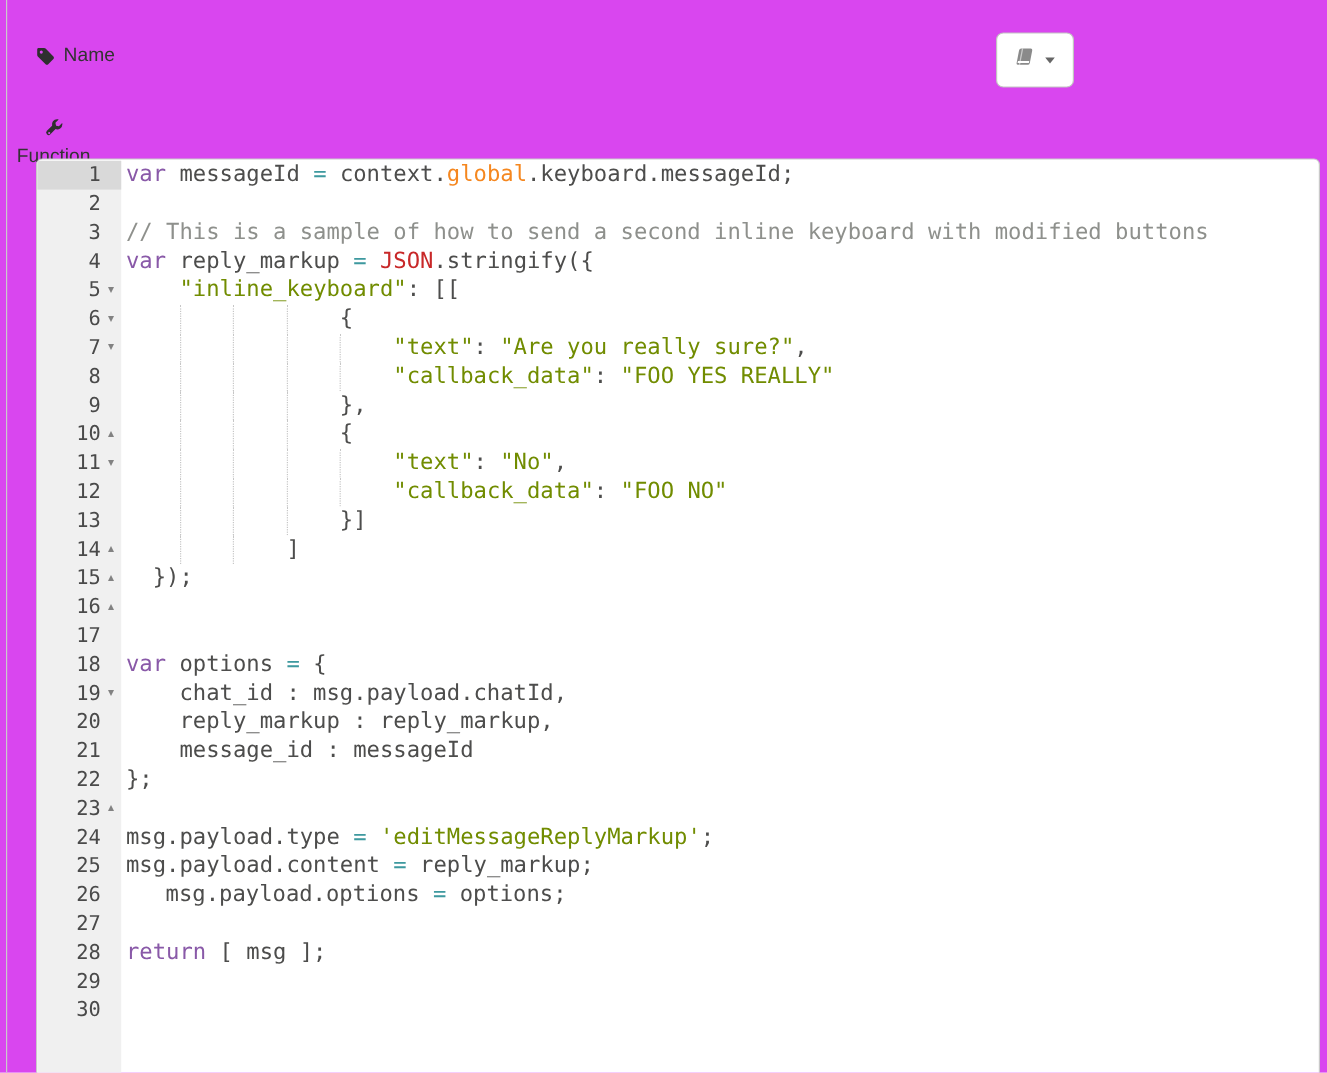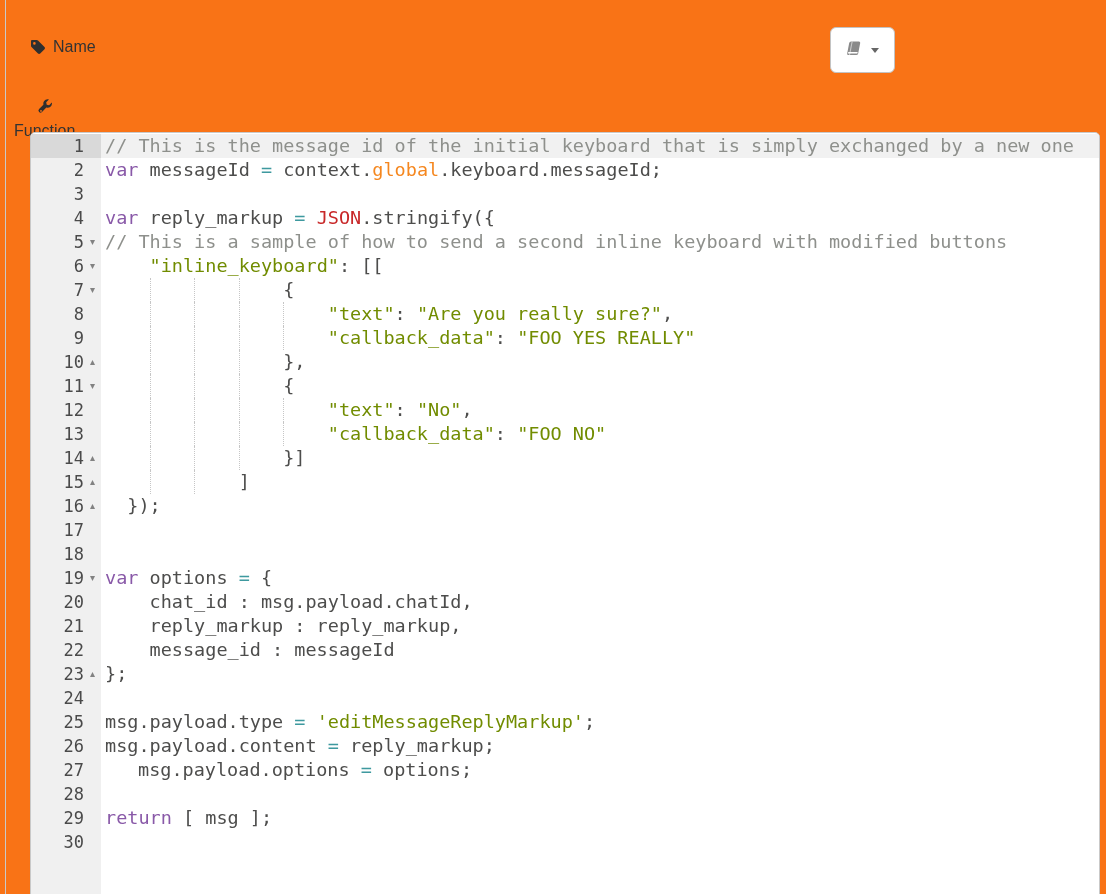--- a/index.html
+++ b/index.html
@@ -1,16 +1,16 @@
 <!DOCTYPE html>
 <html><head>
 <meta charset="utf-8">
 <style>
   html,body{margin:0;padding:0;background:#fff;}
-  .page{position:relative;width:1106px;height:894px;background:#f97316;overflow:hidden;
+  .page{position:relative;width:1106px;height:894px;background:#d946ef;overflow:hidden;
         font-family:"Liberation Sans",sans-serif;color:#333;}
   .left-rule{position:absolute;left:5px;top:0;bottom:0;width:1px;background:#c9c9c9;}
 
   
   .field-label{position:absolute;display:flex;align-items:center;gap:7px;font-size:16px;color:#333;}
   .field-label svg{display:block;}
   .name-label{left:30px;top:38px;}
   .function-label{left:14px;top:99px;flex-direction:column;}
 
   .name-input{position:absolute;left:190px;top:27px;width:628px;height:46px;box-sizing:border-box;
@@ -194,25 +194,24 @@
             <span class="ln">29</span>
             <span class="fold"></span>
           </div>
           <div class="gutter-cell">
             <span class="ln">30</span>
             <span class="fold"></span>
           </div>
         </div>
       <div class="content">
 
-      <div class="code-line active"><span style="padding-left: 4px;"><span class="tok-c">// This is the message id of the initial keyboard that is simply exchanged by a new one</span></span></div>
           <div class="code-line"><span style="padding-left: 4px;"><span class="tok-k">var</span><span class="tok-d"> messageId </span><span class="tok-o">=</span><span class="tok-d"> context.</span><span class="tok-n">global</span><span class="tok-d">.keyboard.messageId;</span></span></div>
           <div class="code-line"><span style="padding-left: 4px;"></span></div>
+          <div class="code-line"><span style="padding-left: 4px;"><span class="tok-c">// This is a sample of how to send a second inline keyboard with modified buttons</span></span></div>
           <div class="code-line"><span style="padding-left: 4px;"><span class="tok-k">var</span><span class="tok-d"> reply_markup </span><span class="tok-o">=</span><span class="tok-d"> </span><span class="tok-r">JSON</span><span class="tok-d">.stringify({</span></span></div>
-          <div class="code-line"><span style="padding-left: 4px;"><span class="tok-c">// This is a sample of how to send a second inline keyboard with modified buttons</span></span></div>
           <div class="code-line"><span style="padding-left: 4px;"><span class="tok-d">    </span><span class="tok-s">"inline_keyboard"</span><span class="tok-d">: [[</span></span></div>
           <div class="code-line"><span class="guide" style="left: calc(4ch + 4px);"></span><span class="guide" style="left: calc(8ch + 4px);"></span><span class="guide" style="left: calc(12ch + 4px);"></span><span style="padding-left: 4px;"><span class="tok-d">                {</span></span></div>
           <div class="code-line"><span class="guide" style="left: calc(4ch + 4px);"></span><span class="guide" style="left: calc(8ch + 4px);"></span><span class="guide" style="left: calc(12ch + 4px);"></span><span class="guide" style="left: calc(16ch + 4px);"></span><span style="padding-left: 4px;"><span class="tok-d">                    </span><span class="tok-s">"text"</span><span class="tok-d">: </span><span class="tok-s">"Are you really sure?"</span><span class="tok-d">,</span></span></div>
           <div class="code-line"><span class="guide" style="left: calc(4ch + 4px);"></span><span class="guide" style="left: calc(8ch + 4px);"></span><span class="guide" style="left: calc(12ch + 4px);"></span><span class="guide" style="left: calc(16ch + 4px);"></span><span style="padding-left: 4px;"><span class="tok-d">                    </span><span class="tok-s">"callback_data"</span><span class="tok-d">: </span><span class="tok-s">"FOO YES REALLY"</span></span></div>
           <div class="code-line"><span class="guide" style="left: calc(4ch + 4px);"></span><span class="guide" style="left: calc(8ch + 4px);"></span><span class="guide" style="left: calc(12ch + 4px);"></span><span style="padding-left: 4px;"><span class="tok-d">                },</span></span></div>
           <div class="code-line"><span class="guide" style="left: calc(4ch + 4px);"></span><span class="guide" style="left: calc(8ch + 4px);"></span><span class="guide" style="left: calc(12ch + 4px);"></span><span style="padding-left: 4px;"><span class="tok-d">                {</span></span></div>
           <div class="code-line"><span class="guide" style="left: calc(4ch + 4px);"></span><span class="guide" style="left: calc(8ch + 4px);"></span><span class="guide" style="left: calc(12ch + 4px);"></span><span class="guide" style="left: calc(16ch + 4px);"></span><span style="padding-left: 4px;"><span class="tok-d">                    </span><span class="tok-s">"text"</span><span class="tok-d">: </span><span class="tok-s">"No"</span><span class="tok-d">,</span></span></div>
           <div class="code-line"><span class="guide" style="left: calc(4ch + 4px);"></span><span class="guide" style="left: calc(8ch + 4px);"></span><span class="guide" style="left: calc(12ch + 4px);"></span><span class="guide" style="left: calc(16ch + 4px);"></span><span style="padding-left: 4px;"><span class="tok-d">                    </span><span class="tok-s">"callback_data"</span><span class="tok-d">: </span><span class="tok-s">"FOO NO"</span></span></div>
           <div class="code-line"><span class="guide" style="left: calc(4ch + 4px);"></span><span class="guide" style="left: calc(8ch + 4px);"></span><span class="guide" style="left: calc(12ch + 4px);"></span><span style="padding-left: 4px;"><span class="tok-d">                }]</span></span></div>
           <div class="code-line"><span class="guide" style="left: calc(4ch + 4px);"></span><span class="guide" style="left: calc(8ch + 4px);"></span><span style="padding-left: 4px;"><span class="tok-d">            ]</span></span></div>

